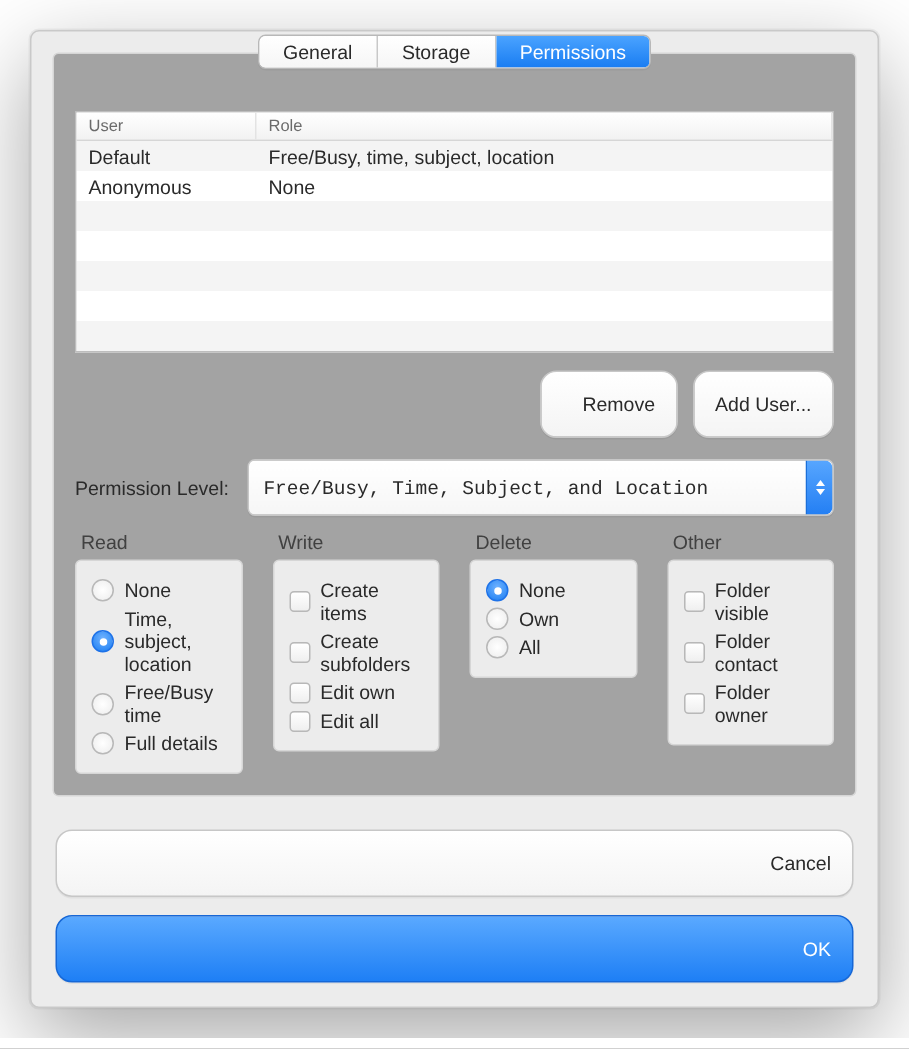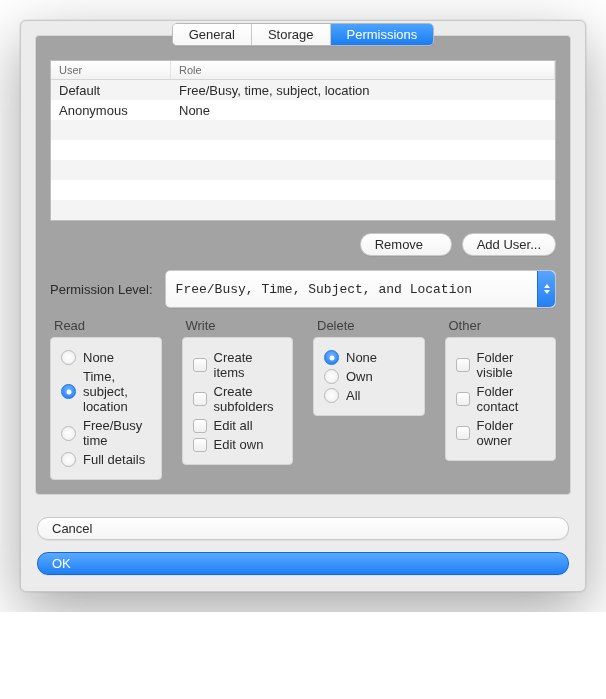--- a/index.html
+++ b/index.html
@@ -63,21 +63,21 @@
     border-right: 1px solid #c8c8c8;
     cursor: default;
   }
   .segmented .seg:last-child { border-right: none; }
   .segmented .seg.active {
     background: linear-gradient(#4aa3ff,#1a7df2);
     color: #fff;
     border-right-color: #1a7df2;
   }
   .table-wrap {
-    margin-top: 14px;
+    margin-top: 28px;
     border: 1px solid #bdbdbd;
     border-radius: 0;
     overflow: hidden;
     background: #fff;
   }
   .thead {
     display: flex;
     background: linear-gradient(#ffffff,#f2f2f2);
     border-bottom: 1px solid #d6d6d6;
     font-size: 11px;
@@ -101,29 +101,29 @@
   .tr:nth-child(even) { background: #ffffff; }
   .empty-rows .tr { height: 20px; }
   .btnrow {
     display: flex;
     justify-content: flex-end;
     gap: 10px;
     margin-top: 12px;
   }
   .push-btn {
     min-width: 92px;
-    padding: 3px 14px;
+    padding: 14px 14px;
     font-size: 13px;
     color: #2a2a2a;
     background: linear-gradient(#ffffff,#f4f4f4);
     border: 1px solid #c7c7c7;
     border-radius: 11px;
     box-shadow: 0 1px 0 rgba(0,0,0,0.05);
     cursor: default;
-    text-align: left;
+    text-align: right;
   }
   .push-btn.primary {
     background: linear-gradient(#5aa9ff,#1e7ff5);
     border: 1px solid #1667d6;
     color: #fff;
     min-width: 64px;
   }
   .perm-row {
     display: flex;
     align-items: center;
@@ -317,25 +317,25 @@
             <div class="opt">
                 <span class="check"></span>
                 <span>Create items</span>
               </div>
             <div class="opt">
                 <span class="check"></span>
                 <span>Create subfolders</span>
               </div>
             <div class="opt">
                 <span class="check"></span>
+                <span>Edit own</span>
+              </div>
+            <div class="opt">
+                <span class="check"></span>
                 <span>Edit all</span>
-              </div>
-            <div class="opt">
-                <span class="check"></span>
-                <span>Edit own</span>
               </div>
           </div>
         </div>
 
         <div class="group">
           <div class="group-title">Delete</div>
           <div class="group-box">
             <div class="opt">
                 <span class="radio checked"></span>
                 <span>None</span>

